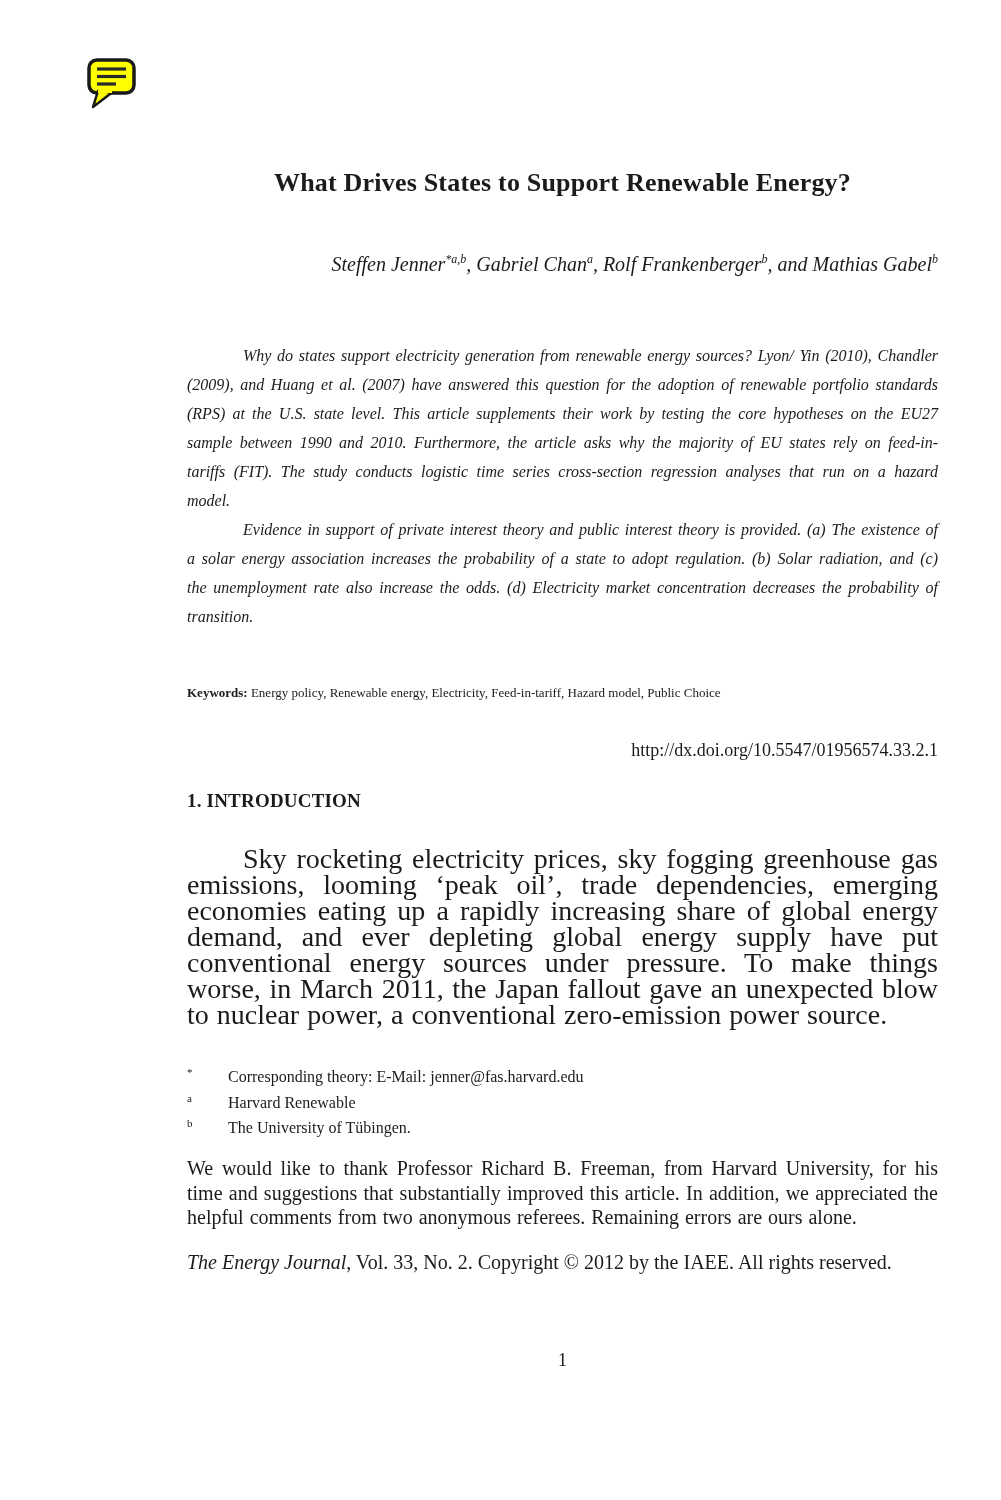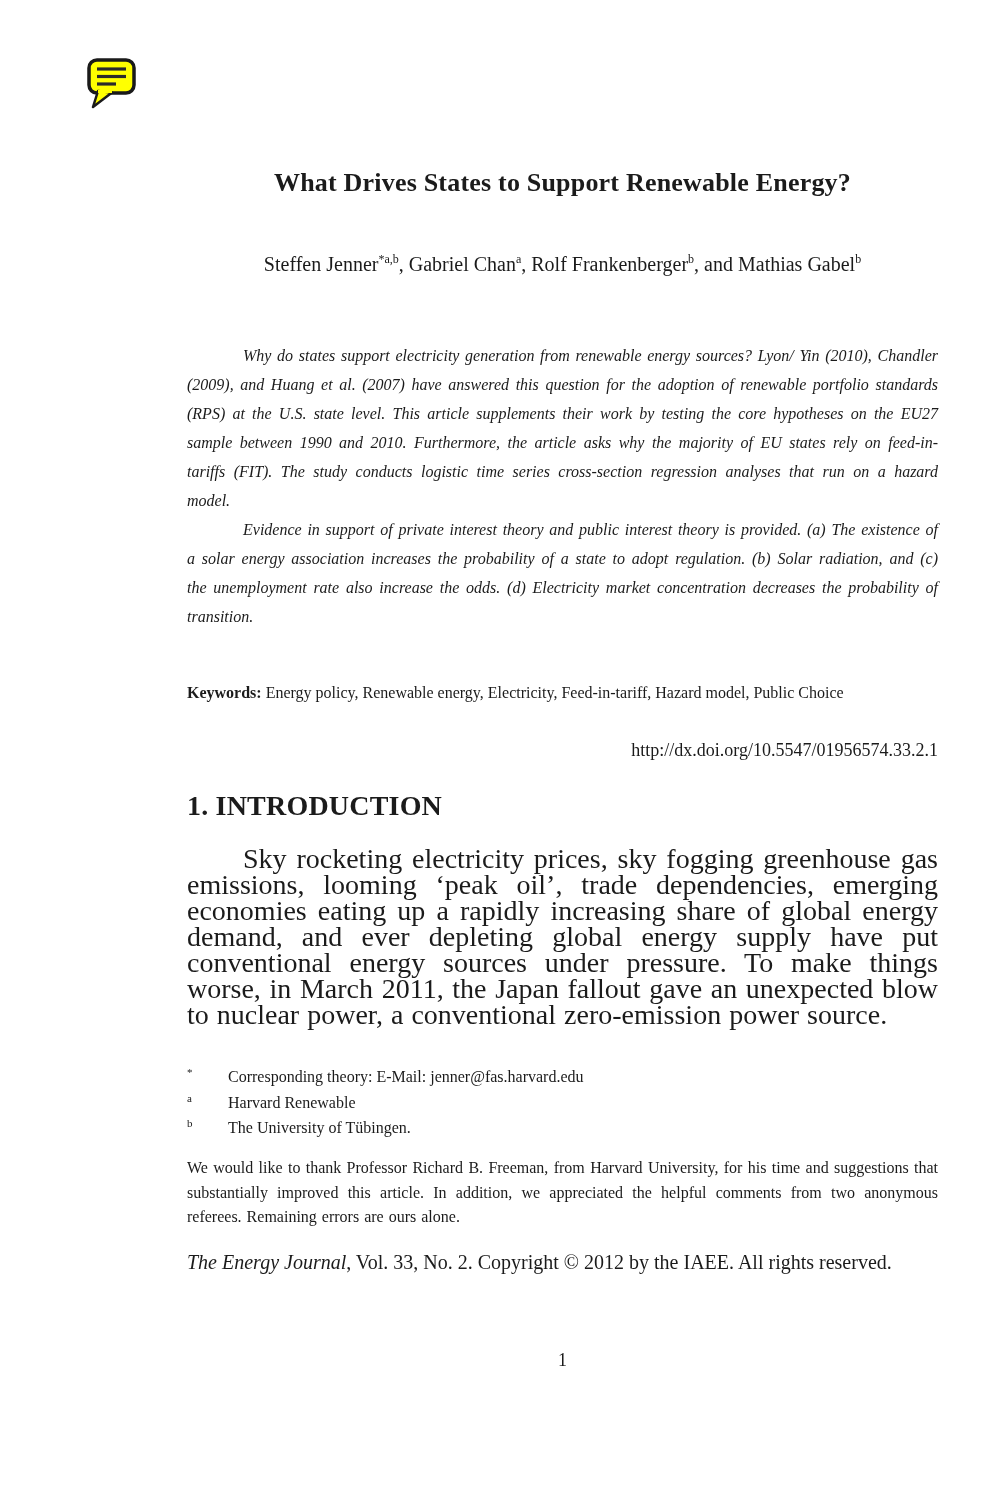--- a/index.html
+++ b/index.html
@@ -41,52 +41,53 @@
   .title {
     top: 168px;
     font-size: 26px;
     font-weight: bold;
     text-align: center;
     letter-spacing: 0.2px;
   }
   .authors {
     top: 253px;
     font-size: 20px;
-    text-align: center;
+    font-style: italic;
+    text-align: right;
   }
   .authors sup {
     font-size: 12px;
     line-height: 0;
   }
   .abstract {
     top: 341px;
   }
   .abstract p {
     margin: 0;
     font-style: italic;
     font-size: 16px;
     line-height: 29px;
     text-align: justify;
     text-indent: 56px;
     word-spacing: 1.5px;
   }
   .keywords {
     top: 678px;
-    font-size: 16px;
+    font-size: 13px;
     line-height: 29px;
     text-align: left;
   }
   .doi {
     top: 740px;
     font-size: 18px;
     text-align: right;
   }
   .sec {
     top: 790px;
-    font-size: 28px;
+    font-size: 19px;
     font-weight: bold;
     letter-spacing: 0.2px;
   }
   .intro {
     top: 846px;
     font-size: 28px;
     line-height: 26px;
     text-align: justify;
     text-indent: 56px;
     word-spacing: 1px;
@@ -102,21 +103,21 @@
   .fn .fnm {
     width: 41px;
     flex: 0 0 41px;
     font-size: 11px;
     vertical-align: super;
     position: relative;
     top: -4px;
   }
   .ack {
     top: 1156px;
-    font-size: 16px;
+    font-size: 20px;
     line-height: 24.5px;
     text-align: justify;
     word-spacing: 1px;
   }
   .journal {
     top: 1250px;
     font-size: 20px;
     line-height: 24px;
   }
   .pagenum {

